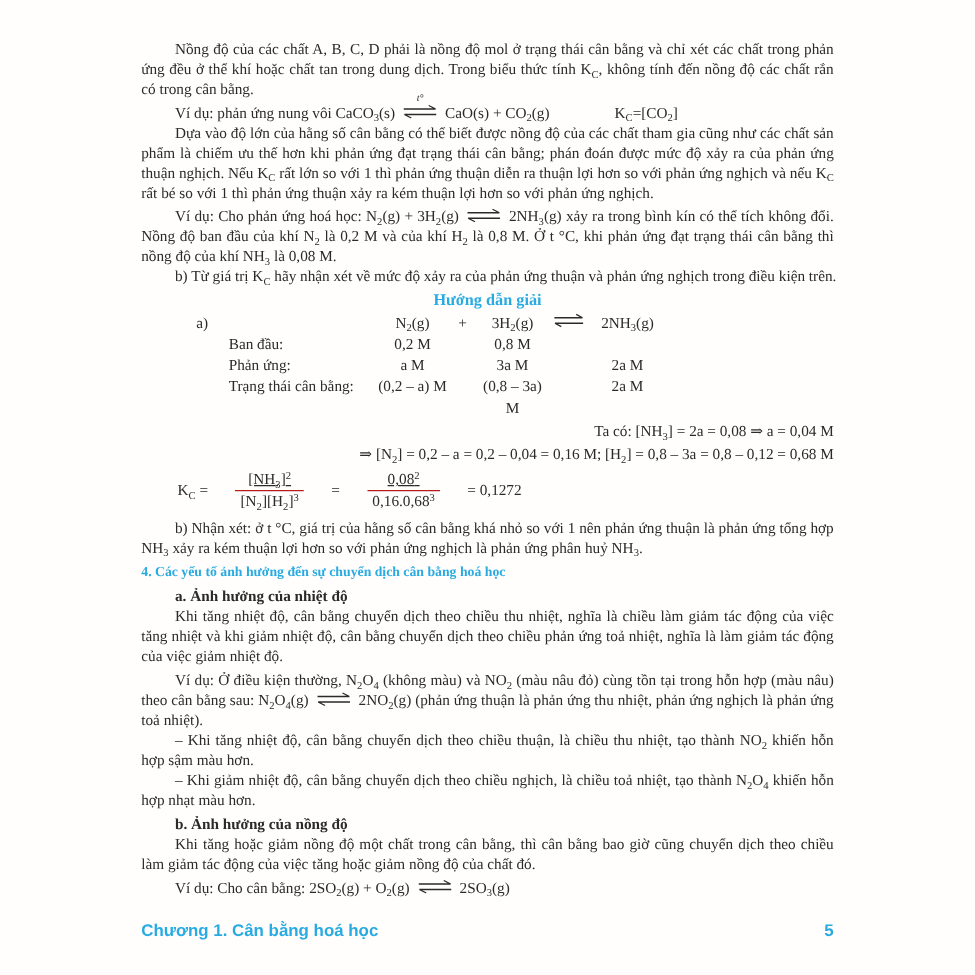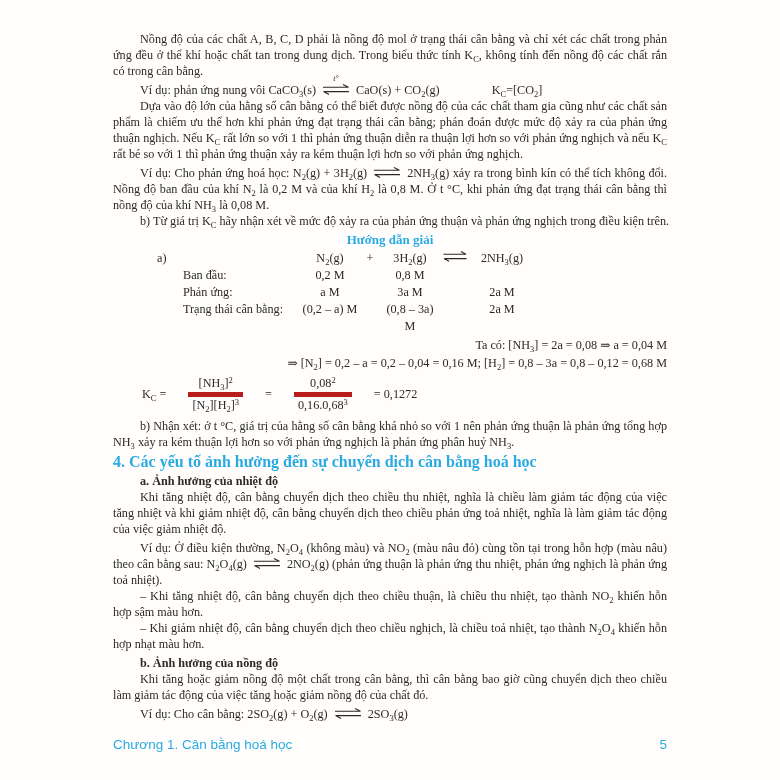--- a/index.html
+++ b/index.html
@@ -14,21 +14,21 @@
   }
   p{margin:0;}
   .indent{text-indent:27px;}
   .vd{margin-top:3px;}
   .oneline{white-space:nowrap;text-align:left;}
   .subhead{font-weight:bold;margin-top:3px;margin-left:27px;text-align:left;}
   .solution-title{
     text-align:center;font-weight:bold;color:#29abe2;font-size:13px;margin-top:3px;
   }
   .section-heading{
-    color:#29abe2;font-weight:bold;font-size:16px;margin-top:4px;text-align:left;
+    color:#29abe2;font-weight:bold;font-size:11px;margin-top:4px;text-align:left;
   }
   sub{font-size:8.5px;line-height:0;position:relative;top:2.5px;vertical-align:baseline;}
   sup{font-size:8.5px;line-height:0;position:relative;top:-4px;vertical-align:baseline;}
   
   .eq-arrow{
     display:inline-block;position:relative;width:30px;height:12px;margin:0 5px;
     vertical-align:-1px;
   }
   .eq-arrow svg{display:block;}
   .eq-label{
@@ -43,27 +43,27 @@
   .ice-row .lbl{text-align:left;padding-left:70px;}
   .ice-row .part{text-align:left;padding-left:44px;}
   
   .sol-line{padding-left:27px;margin-top:2px;text-align:right;white-space:nowrap;}
   
   .kc-block{
     display:flex;align-items:center;gap:22px;padding-left:29px;
     margin-top:5px;margin-bottom:5px;line-height:15px;text-align:left;
   }
   .frac{display:inline-flex;flex-direction:column;text-align:center;}
-  .frac .num{border-bottom:5px solid #b91c1c;padding:0 4px 1px;}
+  .frac .num{border-bottom:1px solid #b91c1c;padding:0 4px 1px;text-decoration:underline;}
   .frac .den{padding:1px 4px 0;}
   
   .footer{
     position:absolute;left:113px;top:737px;width:554px;display:flex;
     justify-content:space-between;align-items:baseline;
-    font-family:"Liberation Sans","DejaVu Sans",sans-serif;font-weight:normal;
+    font-family:"Liberation Sans","DejaVu Sans",sans-serif;font-weight:bold;
     color:#29abe2;font-size:13.5px;
   }
 </style>
 </head>
 <body>
 
 <div class="page">
   <div class="content">
 
     <p class="indent">Nồng độ của các chất A, B, C, D phải là nồng độ mol ở trạng thái cân bằng và chỉ xét các chất trong phản ứng đều ở thể khí hoặc chất tan trong dung dịch. Trong biểu thức tính K<sub>C</sub>, không tính đến nồng độ các chất rắn có trong cân bằng.</p>

